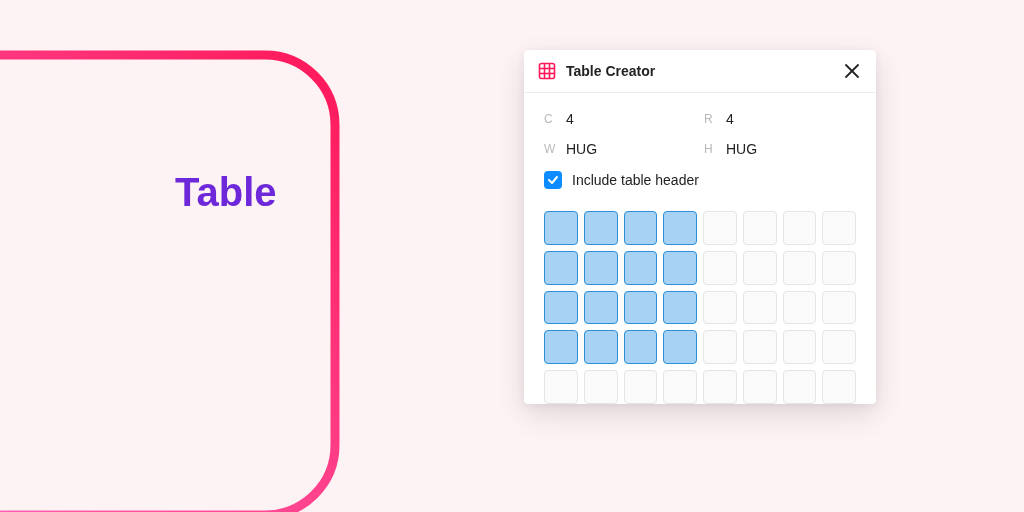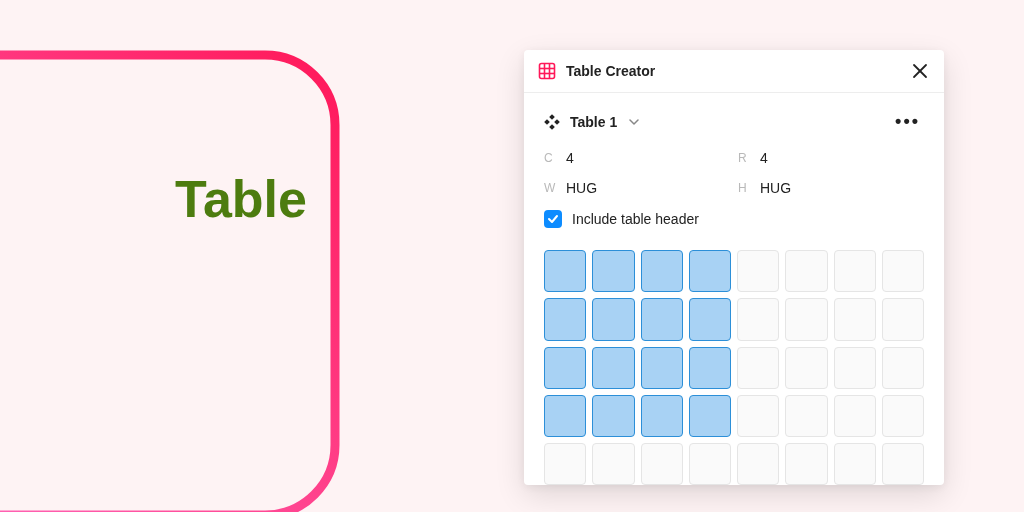--- a/index.html
+++ b/index.html
@@ -18,32 +18,32 @@
     width: 470px;
     height: 470px;
   }
   .bg-grid svg { width: 100%; height: 100%; }
 
   
   .title {
     position: absolute;
     left: 175px;
     top: 168px;
-    font-size: 52px;
+    font-size: 40px;
     font-weight: 700;
     line-height: 1.2;
-    color: #4d7c0f;
+    color: #6d28d9;
   }
 
   
   .panel {
     position: absolute;
     left: 524px;
     top: 50px;
-    width: 420px;
+    width: 352px;
     background: #FFFFFF;
     border-radius: 4px;
     box-shadow: 0 10px 30px rgba(0,0,0,0.12), 0 2px 8px rgba(0,0,0,0.06);
   }
 
   .panel-header {
     display: flex;
     align-items: center;
     padding: 12px 16px 12px 14px;
     border-bottom: 1px solid #EDEDED;
@@ -185,42 +185,20 @@
         <g stroke="#222" stroke-width="1.8" stroke-linecap="round">
           <line x1="2" y1="2" x2="14" y2="14"></line>
           <line x1="14" y1="2" x2="2" y2="14"></line>
         </g>
       </svg>
     </span>
   </div>
 
   <div class="panel-body">
 
-    <div class="table-row-name">
-      <span class="comp-icon">
-        <svg width="16" height="16" viewBox="0 0 16 16">
-          <g fill="#222">
-            <rect x="6" y="1" width="4" height="4" transform="rotate(45 8 3)"></rect>
-            <rect x="6" y="11" width="4" height="4" transform="rotate(45 8 13)"></rect>
-            <rect x="1" y="6" width="4" height="4" transform="rotate(45 3 8)"></rect>
-            <rect x="11" y="6" width="4" height="4" transform="rotate(45 13 8)"></rect>
-          </g>
-        </svg>
-      </span>
-      <span class="table-name">
-        <span>Table 1</span>
-      </span>
-      <span class="chevron">
-        <svg width="10" height="10" viewBox="0 0 10 10">
-          <path d="M1 3 L5 7 L9 3" fill="none" stroke="#888" stroke-width="1.5" stroke-linecap="round" stroke-linejoin="round"></path>
-        </svg>
-      </span>
-      <span class="spacer"></span>
-      <span class="more-btn">•••</span>
-    </div>
 
     <div class="dim-row">
       <div class="dim-pair">
         <span class="dim-label">C</span>
         <span class="dim-value">4</span>
       </div>
       <div class="dim-pair">
         <span class="dim-label">R</span>
         <span class="dim-value">4</span>
       </div>

